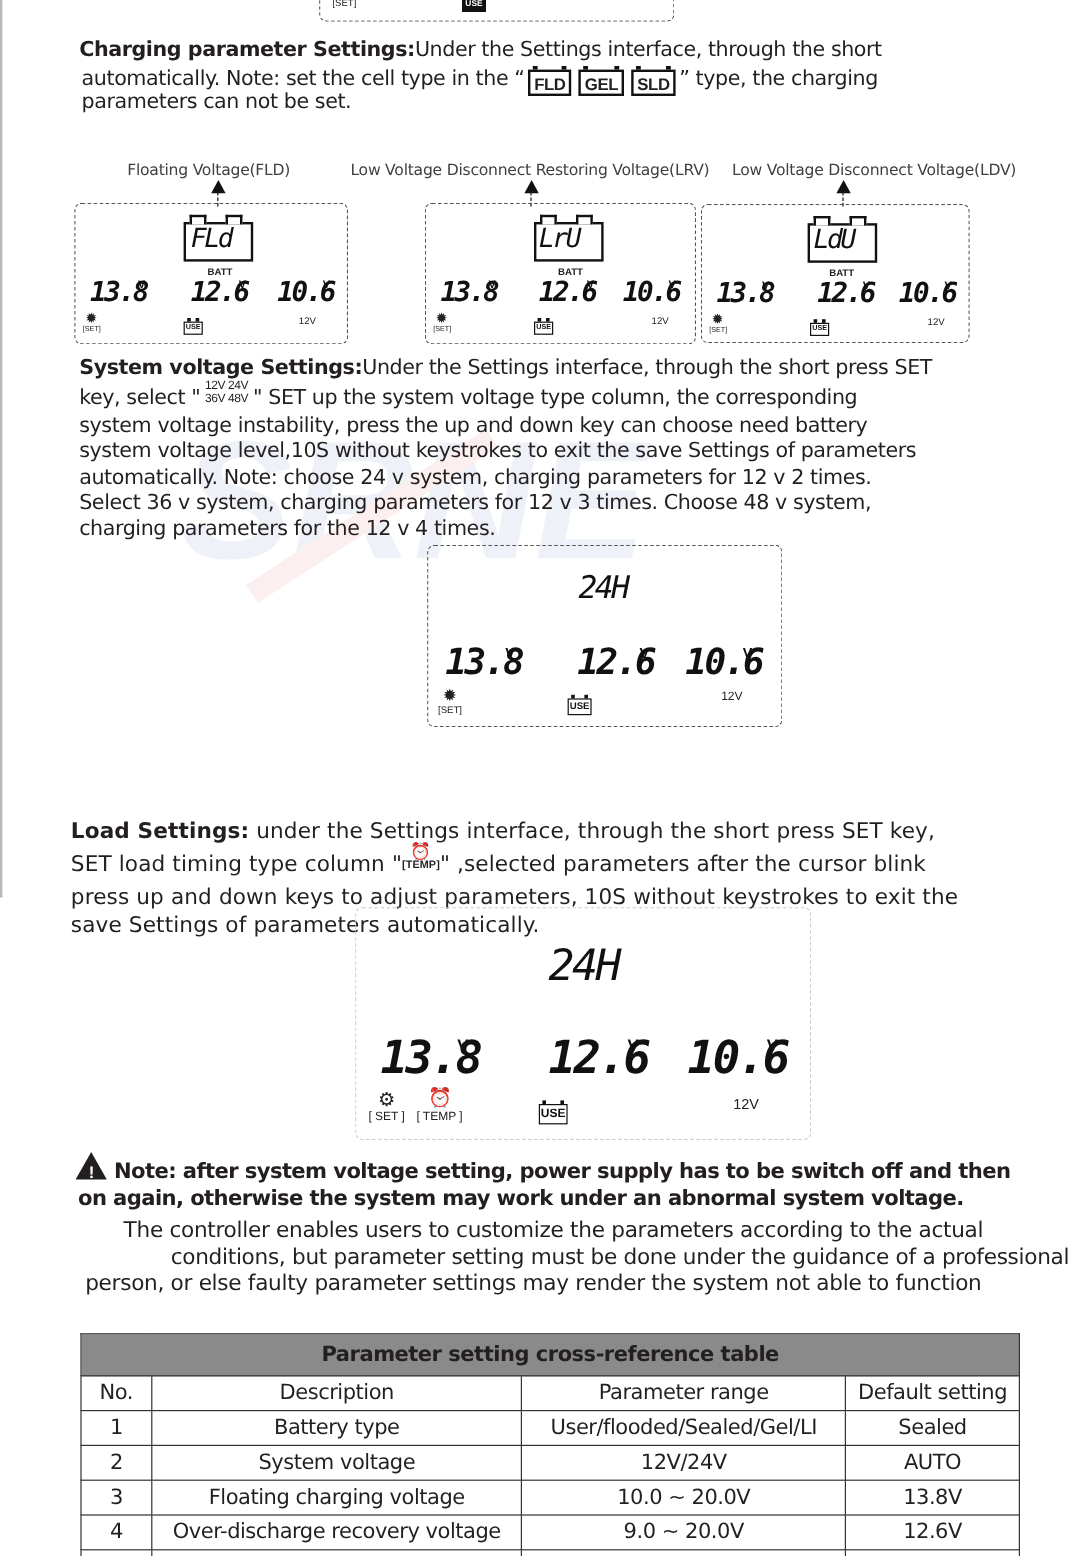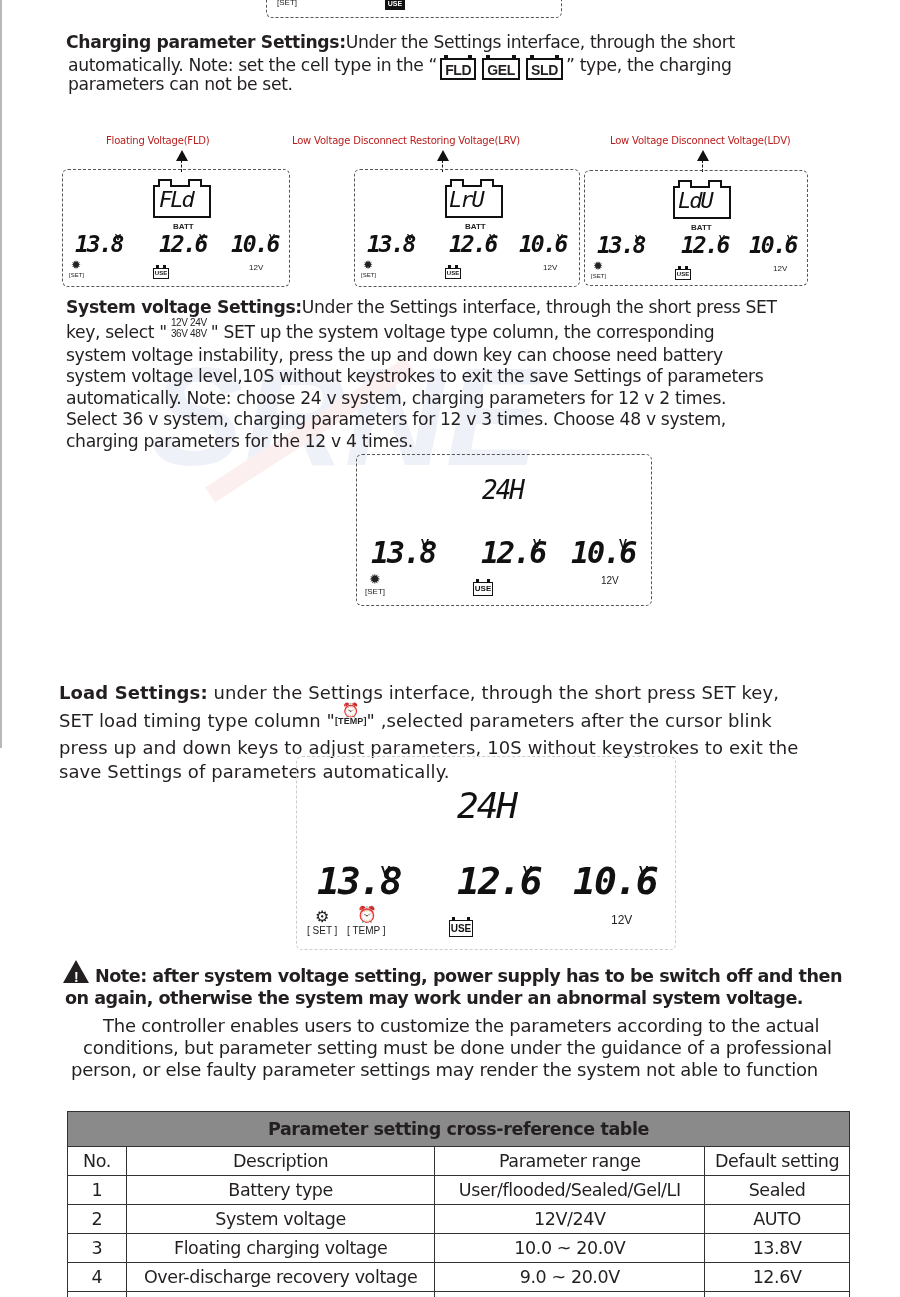--- a/index.html
+++ b/index.html
@@ -10,21 +10,21 @@
   .para b{font-weight:bold;}
   .lcd{position:absolute;border:1.5px dashed #555;border-radius:6px;background:transparent;}
   .seg{position:absolute;font-family:"DejaVu Sans Mono",monospace;font-style:italic;font-weight:bold;color:#111;letter-spacing:-2px;}
   .vunit{position:absolute;font-family:"Liberation Sans",sans-serif;font-weight:bold;color:#111;}
   .small{position:absolute;font-family:"Liberation Sans",sans-serif;color:#222;}
   .batt-frame{position:absolute;border:2px solid #111;}
   .batt-term{position:absolute;width:10px;height:6px;border:2px solid #111;border-bottom:none;background:#fff;}
   .usebox{position:absolute;border:1.6px solid #111;font-family:"Liberation Sans",sans-serif;font-weight:bold;color:#111;text-align:center;}
   .usebox::before,.usebox::after{content:"";position:absolute;top:-4px;width:3px;height:3px;background:#111;}
   .usebox::before{left:2px;} .usebox::after{right:2px;}
-  .arrow-label{position:absolute;font-family:"DejaVu Sans",sans-serif;font-size:10px;color:#b91c1c;white-space:nowrap;letter-spacing:-0.2px;}
+  .arrow-label{position:absolute;font-family:"DejaVu Sans",sans-serif;font-size:13px;color:#404040;white-space:nowrap;letter-spacing:-0.2px;}
   .arrow{position:absolute;width:0;height:0;border-left:6px solid transparent;border-right:6px solid transparent;border-bottom:11px solid #111;}
   .arrow-stem{position:absolute;width:0;border-left:1.6px dashed #111;height:12px;}
   .note{position:absolute;font-family:"DejaVu Sans",sans-serif;font-weight:bold;font-size:17.6px;line-height:22px;color:#231f20;letter-spacing:-0.5px;}
   .inline-batt{display:inline-block;border:2px solid #111;font-family:"Liberation Sans",sans-serif;font-weight:bold;font-size:14px;padding:2px 3px 0;line-height:16px;margin:0 3px;position:relative;top:4px;}
   .inline-batt::before,.inline-batt::after{content:"";position:absolute;top:-5px;width:4px;height:3px;background:#111;}
   .inline-batt::before{left:2px;} .inline-batt::after{right:2px;}
   .sv-stack{display:inline-block;font-size:10px;line-height:11px;text-align:center;vertical-align:middle;font-family:"Liberation Sans",sans-serif;margin:0 4px;position:relative;top:-5px;}
   .temp-inline{display:inline-block;text-align:center;font-size:9px;line-height:9px;vertical-align:middle;position:relative;top:-6px;font-family:"Liberation Sans",sans-serif;font-weight:bold;}
   table.ref{position:absolute;left:67px;top:1111px;width:783px;border-collapse:collapse;font-family:"DejaVu Sans",sans-serif;font-size:17.5px;color:#231f20;letter-spacing:-0.4px;}
   table.ref td,table.ref th{border:1.6px solid #333;text-align:center;padding:0;height:28px;font-weight:normal;}
@@ -175,21 +175,21 @@
   <span class="small" style="left:314px;top:156px;font-size:12px;">12V</span>
 </div>
 
 <div class="note" style="left:63px;top:959px;width:820px;">
   <div><span class="warn"><span>!</span></span><span>Note: after system voltage setting, power supply has to be switch off and then</span></div>
   <div style="padding-left:2px;">on again, otherwise the system may work under an abnormal system voltage.</div>
 </div>
 
 <div class="para" style="left:71px;top:1015px;width:820px;font-size:18px;line-height:22px;letter-spacing:-0.25px;">
   <div style="padding-left:32px;">The controller enables users to customize the parameters according to the actual</div>
-  <div style="padding-left:12px;">conditions, but parameter setting must be done under the guidance of a professional</div>
+  <div style="padding-left:12px;text-align:right;">conditions, but parameter setting must be done under the guidance of a professional</div>
   <div>person, or else faulty parameter settings may render the system not able to function</div>
 </div>
 
 <table class="ref">
   <colgroup>
       <col style="width:59px">
       <col style="width:309px">
       <col style="width:270px">
       <col style="width:145px">
     </colgroup>

